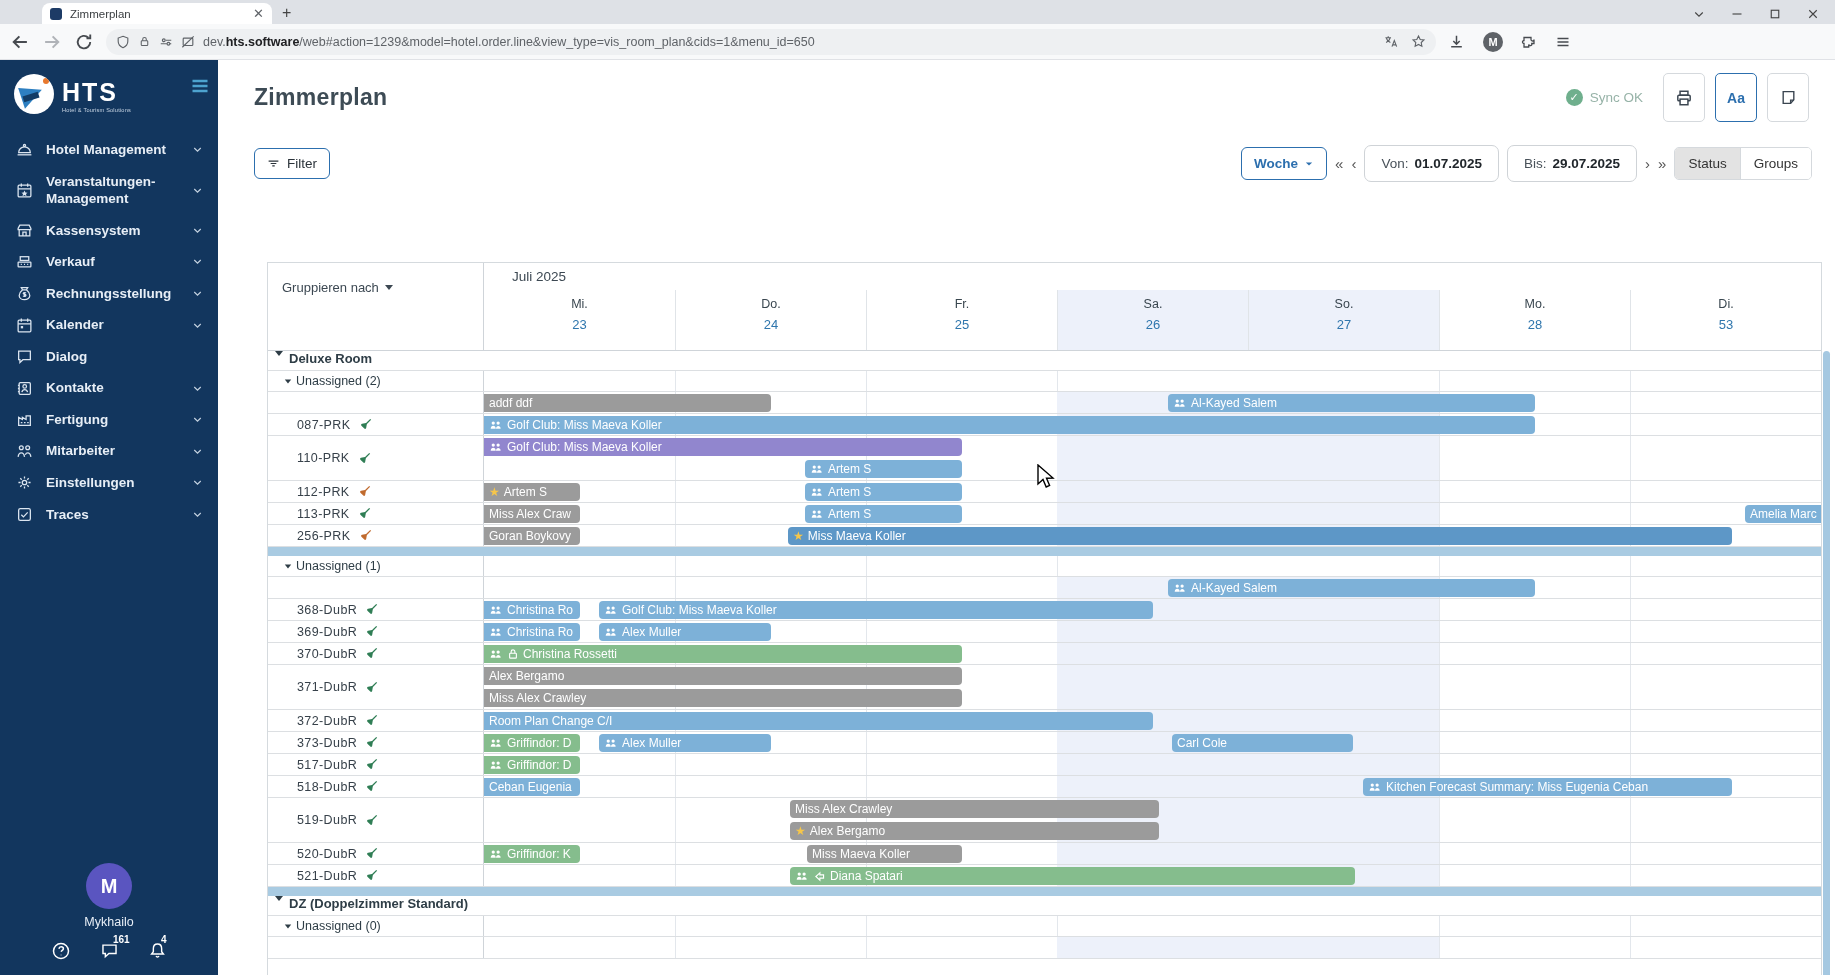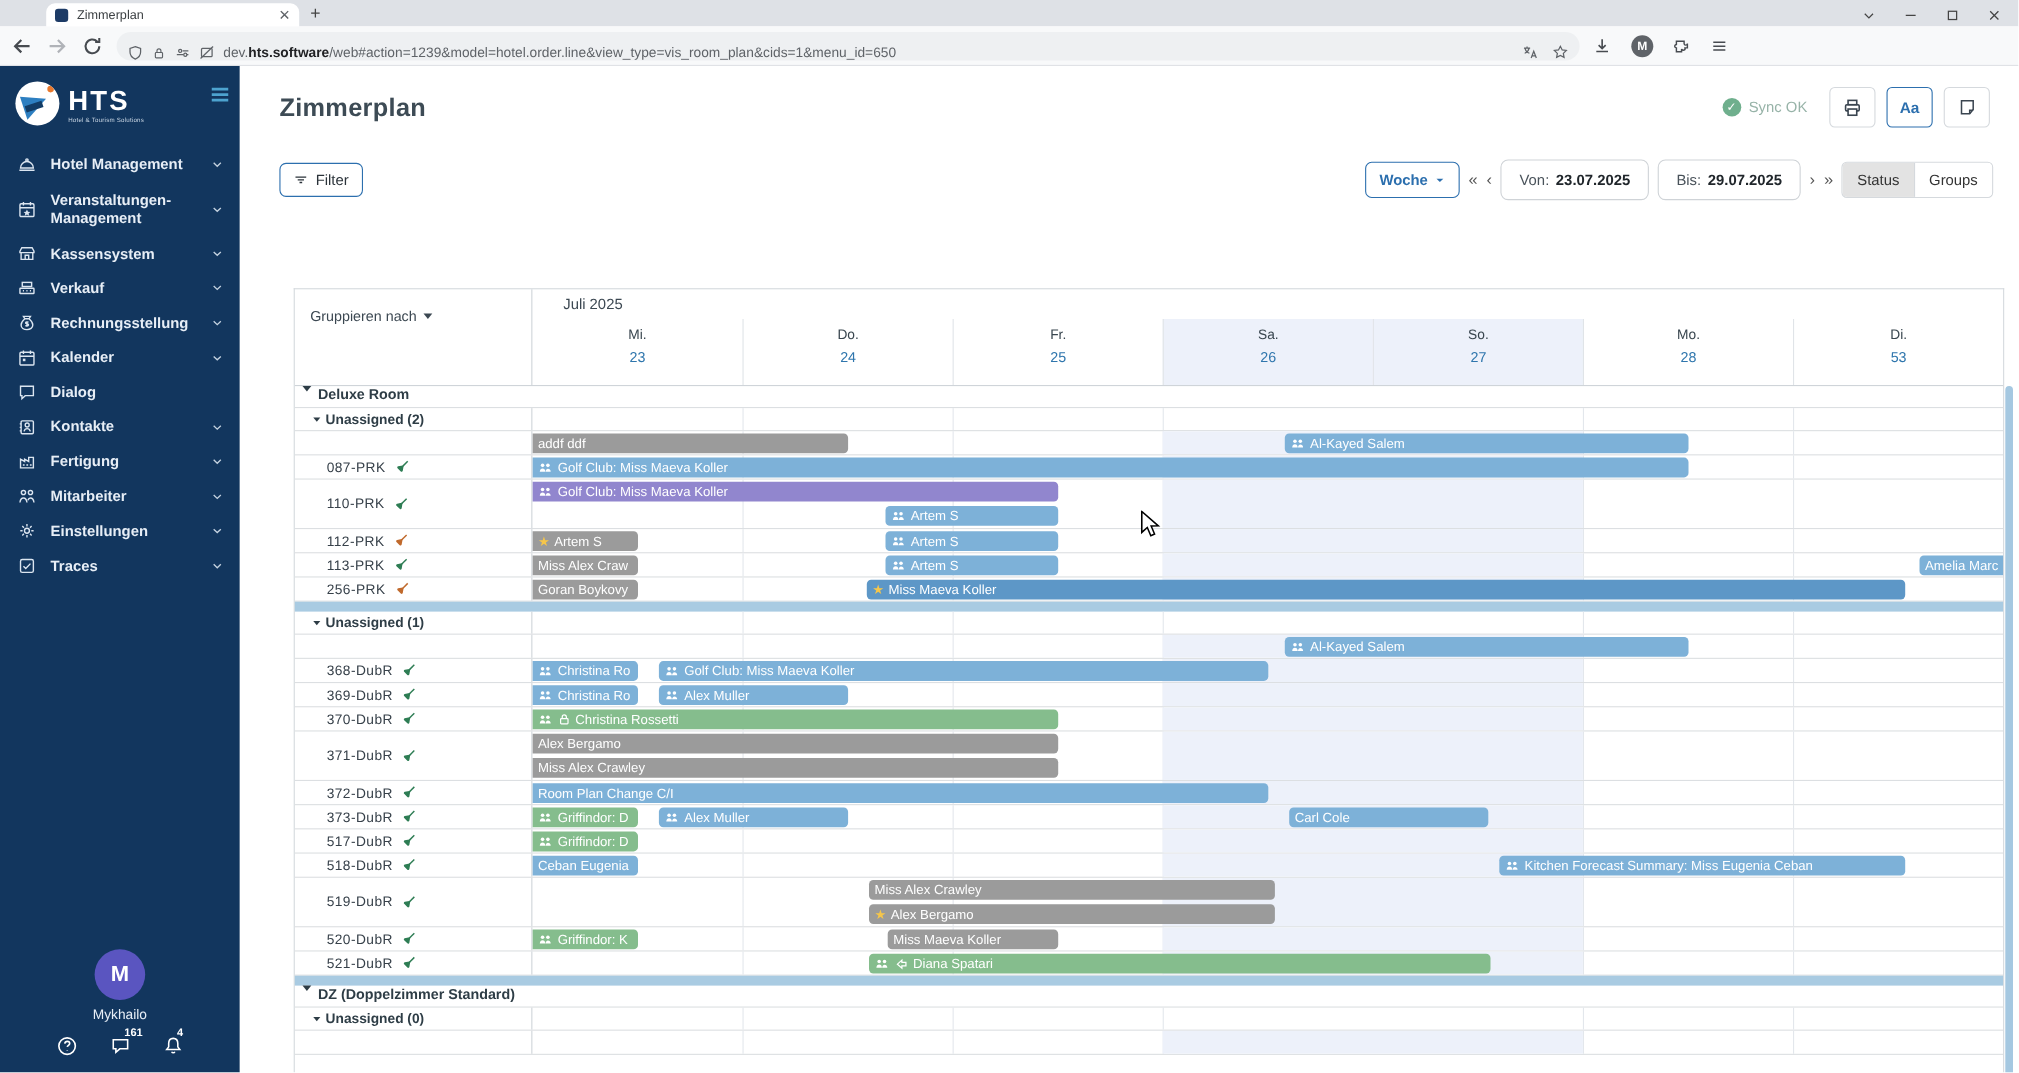--- a/index.html
+++ b/index.html
@@ -10,21 +10,21 @@
   .tabbar { height:24px; background:#dee1e6; display:flex; align-items:flex-end; }
   .tab { display:flex; align-items:center; gap:8px; background:#fff; border-radius:8px 8px 0 0; height:21px; width:230px; margin-left:42px; padding:0 8px; font-size:11.5px; color:#3c4043; }
   .tab .favicon { width:12px; height:12px; background:#1d3b66; border-radius:3px; flex:none; }
   .tab .tab-title { flex:1; white-space:nowrap; overflow:hidden; }
   .tab .tab-close { font-size:13px; color:#5f6368; cursor:pointer; }
   .newtab { font-size:16px; color:#444; margin-left:10px; padding-bottom:2px; cursor:pointer; }
   .winctl { margin-left:auto; display:flex; align-items:center; gap:26px; padding:0 16px 4px 0; color:#444; font-size:12px; }
   .toolbar { height:36px; background:#f8f9fa; display:flex; align-items:center; padding:0 10px; gap:12px; border-bottom:1px solid #e0e2e6; }
   .navbtn { width:20px; height:20px; color:#474b50; }
   .navbtn.dim { color:#b0b3b8; }
-  .urlbox { flex:1; max-width:1330px; height:26px; background:#eef0f2; border-radius:13px; display:flex; align-items:flex-end; padding:0 10px; gap:8px; color:#5f6368; }
+  .urlbox { flex:1; max-width:1330px; height:26px; background:#eef0f2; border-radius:13px; display:flex; align-items:center; padding:0 10px; gap:8px; color:#5f6368; }
   .urlbox svg { flex:none; }
   .url { font-size:12.5px; color:#5f6368; white-space:nowrap; overflow:hidden; flex:1; }
   .url b { color:#202124; font-weight:700; }
   .url-right { display:flex; gap:12px; align-items:center; }
   .tb-icons { display:flex; align-items:center; gap:18px; color:#474b50; padding-right:8px; }
   .profile-dot { width:20px; height:20px; border-radius:50%; background:#5f6368; color:#fff; font-size:11px; font-weight:700; display:flex; align-items:center; justify-content:center; }
 
   
   .app { display:flex; height:915px; }
   .sidebar { width:218px; background:#12365e; color:#e7eef6; flex:none; position:relative; display:flex; flex-direction:column; }
@@ -49,21 +49,21 @@
   .sb-iconsrow .ic { position:relative; width:20px; height:20px; cursor:pointer; }
   .sb-iconsrow .cnt { position:absolute; top:-7px; left:14px; font-size:10px; font-weight:700; color:#fff; }
 
   
   .main { flex:1; position:relative; background:#fff; overflow:hidden; }
   .app-header { height:75px; display:flex; align-items:center; padding:0 26px 0 36px; }
   .page-title { font-size:23px; font-weight:700; color:#3d4b55; letter-spacing:.3px; }
   .hdr-right { margin-left:auto; display:flex; align-items:center; gap:10px; }
   .sync { display:flex; align-items:center; gap:7px; font-size:13.5px; color:#97b3a8; margin-right:10px; }
   .sync-dot { width:17px; height:17px; border-radius:50%; background:#6faf8d; color:#fff; display:flex; align-items:center; justify-content:center; font-size:11px; }
-  .hbtn { height:37px; min-width:42px; border:1px solid #d5d9dd; border-radius:5px; background:#fff; display:flex; align-items:center; justify-content:center; color:#3a4550; cursor:pointer; padding:0 3px; }
+  .hbtn { height:49px; min-width:42px; border:1px solid #d5d9dd; border-radius:5px; background:#fff; display:flex; align-items:center; justify-content:center; color:#3a4550; cursor:pointer; padding:0 3px; }
   .hbtn.blue { border-color:#2c6fae; color:#2c6fae; font-weight:700; font-size:14px; }
 
   .filter-bar { height:67px; display:flex; align-items:center; padding:0 23px 10px 36px; }
   .fbtn { display:flex; align-items:center; gap:7px; height:31px; padding:0 12px; border:1px solid #2c6fae; border-radius:6px; background:#fff; font-size:13.5px; color:#2b333a; cursor:pointer; }
   .fb-right { margin-left:auto; display:flex; align-items:center; gap:8px; }
   .woche { display:flex; align-items:center; gap:6px; height:33px; padding:0 12px; border:1px solid #2c6fae; border-radius:6px; color:#2c6fae; font-weight:700; font-size:13.5px; background:#fff; cursor:pointer; }
   .navarrows { display:flex; gap:8px; font-size:15px; color:#555; }
   .navarrows span { cursor:pointer; }
   .datebox { display:flex; align-items:center; gap:6px; height:37px; padding:0 16px; border:1px solid #cfd3d7; border-radius:7px; background:#fff; font-size:13.5px; color:#49525a; cursor:pointer; }
   .datebox b { color:#20262b; font-size:13.5px; }
@@ -83,21 +83,21 @@
   .days { display:flex; flex:1; }
   .daycell { width:191px; flex:none; border-left:1px solid #e0e4e8; text-align:center; padding-top:7px; }
   .daycell:first-child { border-left:none; }
   .daycell.wkend { background:#edf1fa; }
   .dname { font-size:12.5px; color:#39464f; }
   .dnum { font-size:13px; color:#2f76ad; margin-top:6px; cursor:pointer; }
   .plan-body { position:relative; }
 
   .grow { height:20px; border-bottom:1px solid #dcdfe2; display:flex; gap:6px; padding-left:7px; font-size:13px; font-weight:700; color:#2e3d46; cursor:pointer; }
   .urow { display:flex; height:21px; border-bottom:1px solid #dcdfe2; }
-  .urow .ulabel { width:216px; flex:none; border-right:1px solid #cfd4d9; display:flex; align-items:center; gap:4px; padding-left:16px; font-size:12.5px; font-weight:700; color:#2e3d46; cursor:pointer; }
+  .urow .ulabel { width:216px; flex:none; border-right:1px solid #cfd4d9; display:flex; align-items:center; gap:4px; padding-left:16px; font-size:12.5px; font-weight:400; color:#2e3d46; cursor:pointer; }
   .prow { display:flex; border-bottom:1px solid #dcdfe2; }
   .plabel { width:216px; flex:none; border-right:1px solid #cfd4d9; display:flex; align-items:center; gap:7px; padding-left:29px; font-size:12.5px; color:#37414a; letter-spacing:.4px; cursor:pointer; }
   .plabel .broom { width:15px; height:15px; }
   .broom.g { color:#2e7d54; } .broom.o { color:#c06a2d; }
   .pgrid { position:relative; flex:1; overflow:hidden;
     background-image:
       linear-gradient(#e3e7ec,#e3e7ec),linear-gradient(#e3e7ec,#e3e7ec),linear-gradient(#e3e7ec,#e3e7ec),
       linear-gradient(#e3e7ec,#e3e7ec),linear-gradient(#e3e7ec,#e3e7ec),linear-gradient(#e3e7ec,#e3e7ec);
     background-repeat:no-repeat;
     background-size:1px 100%,1px 100%,1px 100%,1px 100%,1px 100%,1px 100%;
@@ -409,21 +409,21 @@
             <svg width="10" height="10" viewBox="0 0 16 16" fill="currentColor">
                 <path d="M3 5.5l5 5 5-5z"></path>
               </svg>
           </div>
           <div class="navarrows">
             <span>«</span>
             <span>‹</span>
           </div>
           <div class="datebox">
             <span>Von:</span>
-              <b>23.07.2025</b>
+              <b>01.07.2025</b>
           </div>
           <div class="datebox">
             <span>Bis:</span>
               <b>29.07.2025</b>
           </div>
           <div class="navarrows">
             <span>›</span>
             <span>»</span>
           </div>
           <div class="seg">

